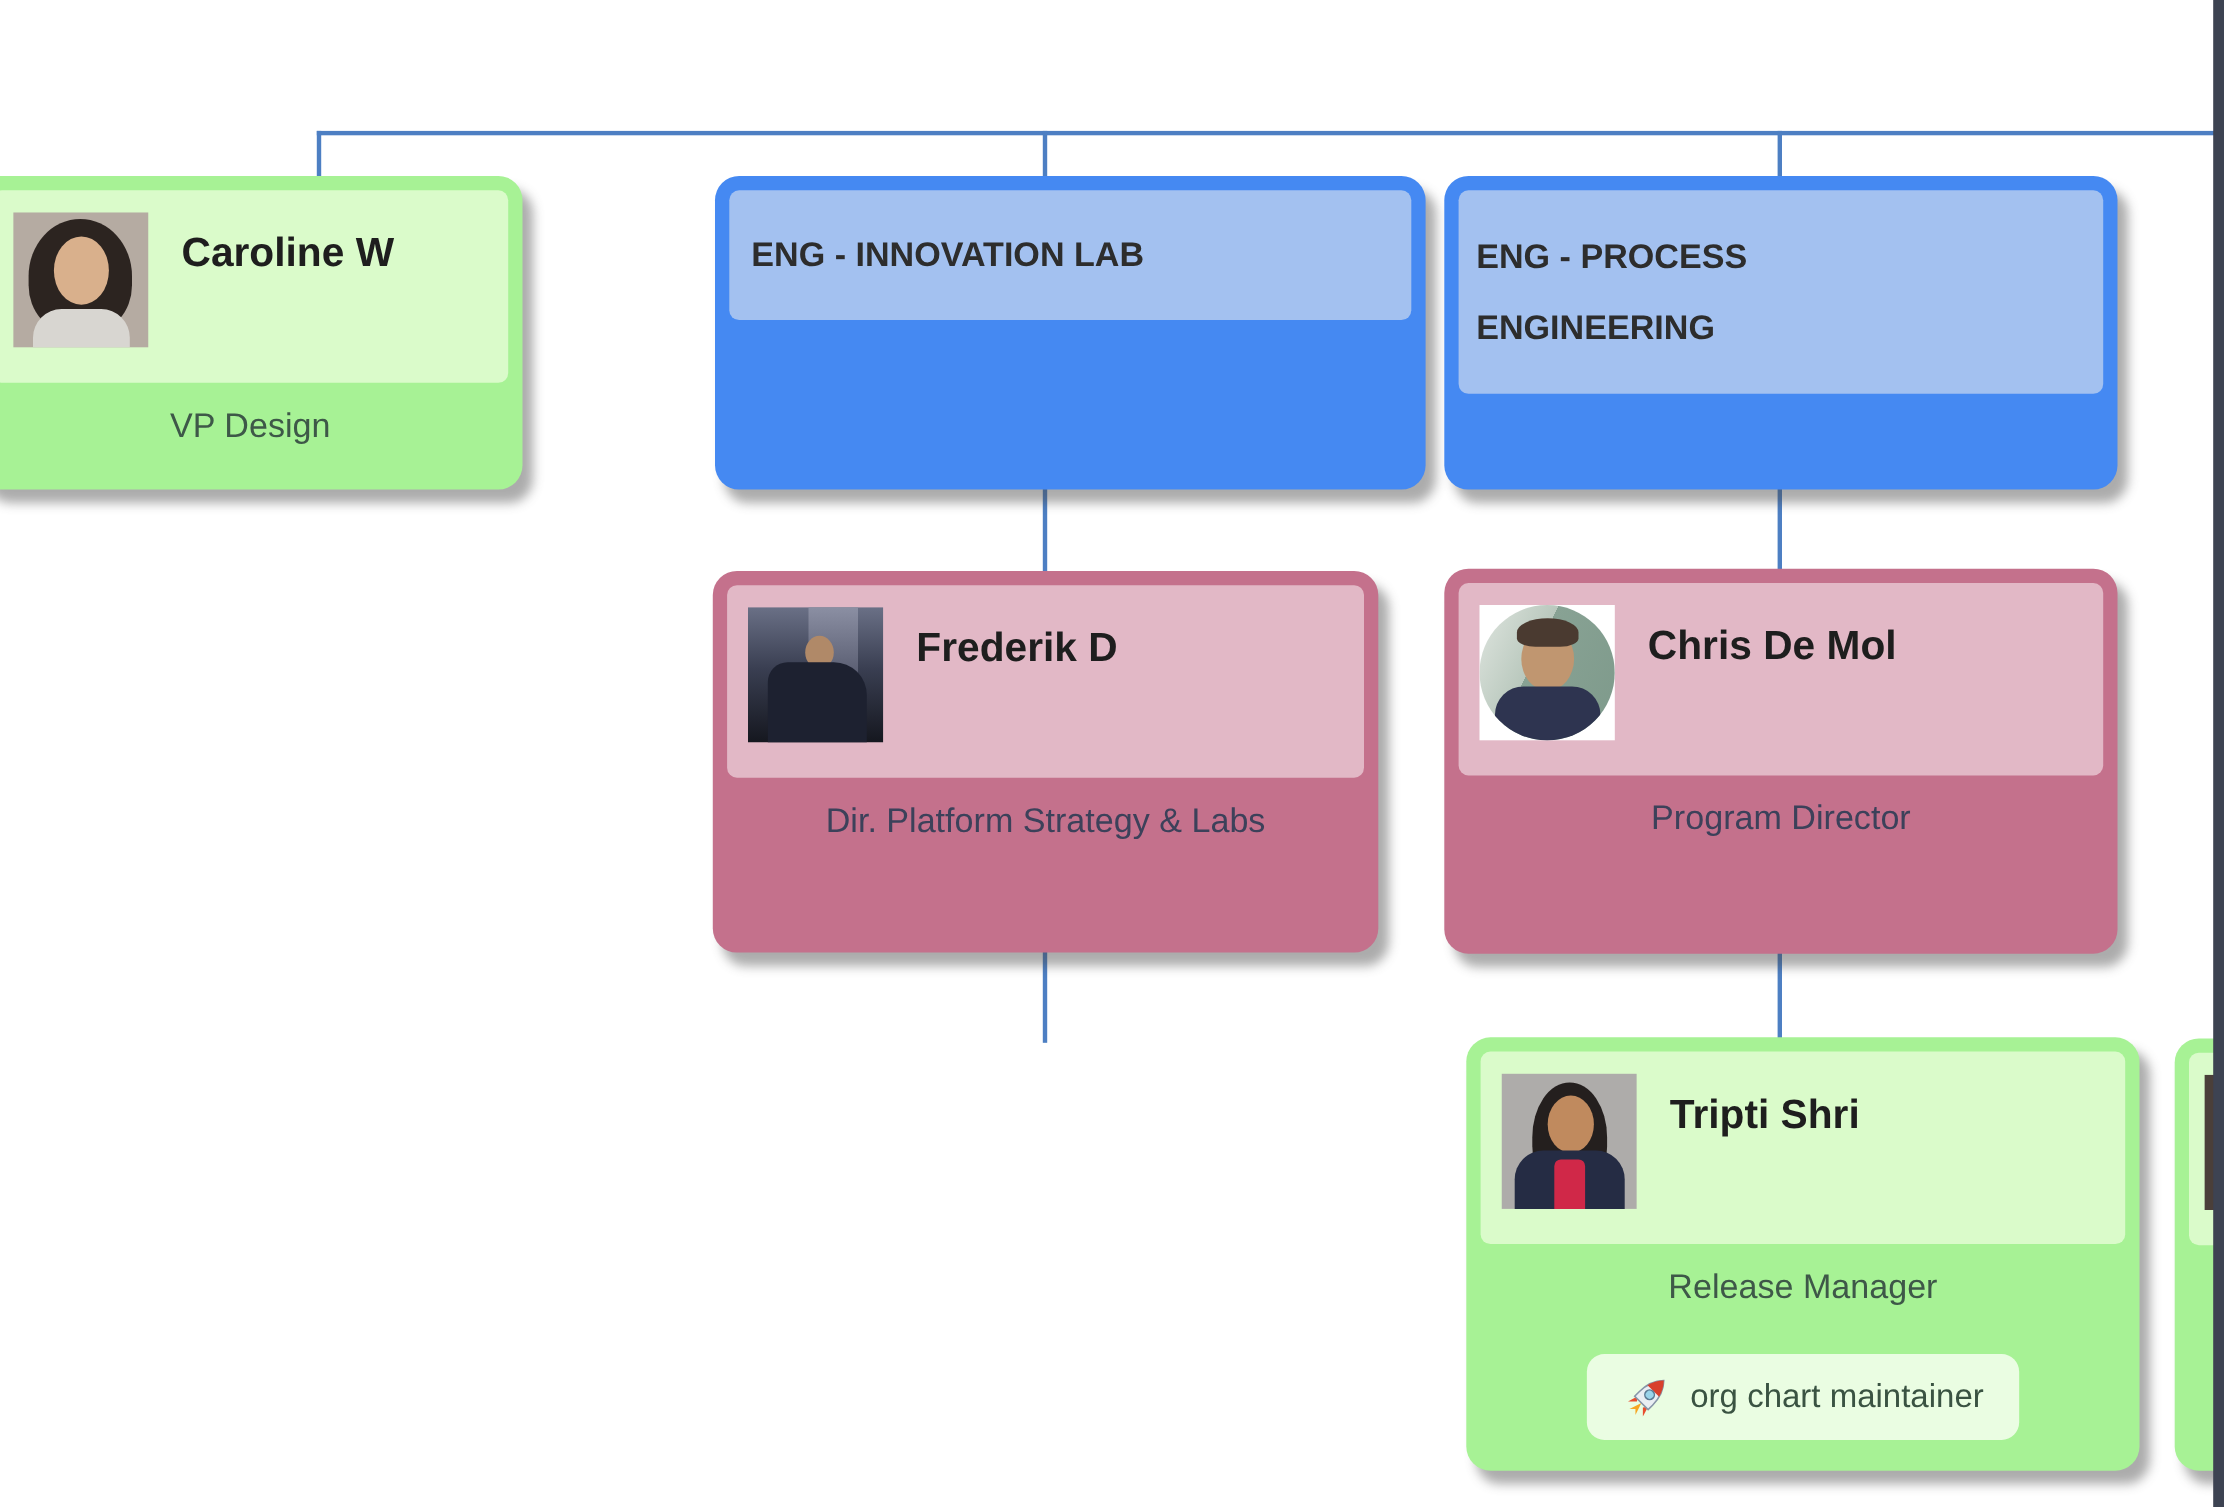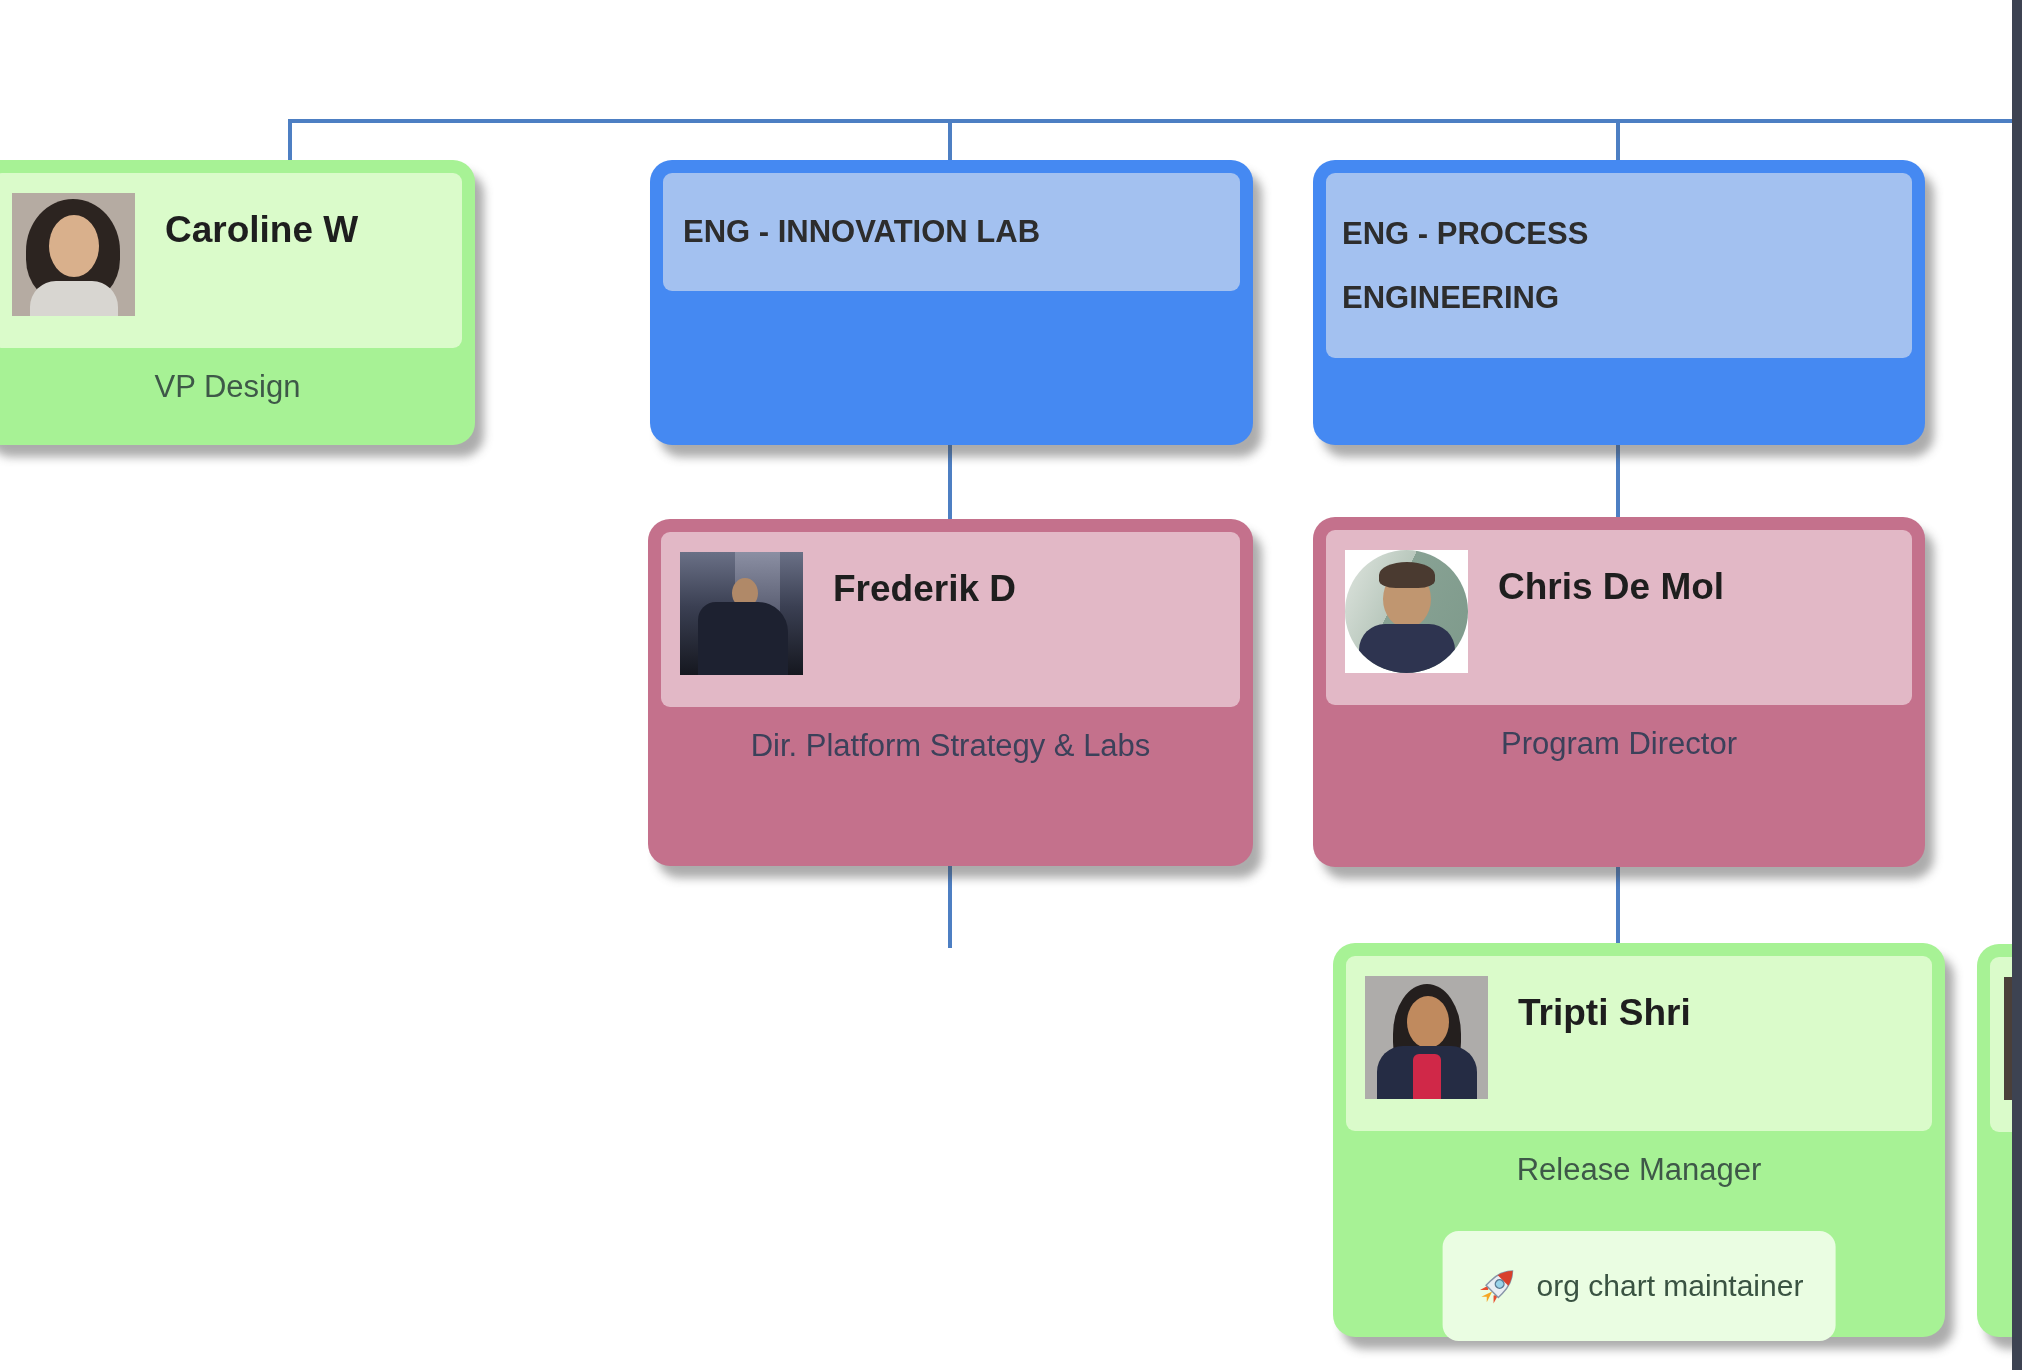--- a/index.html
+++ b/index.html
@@ -57,21 +57,21 @@
     font-size:31px;font-weight:700;color:#2d2d2d;
     line-height:62px;
   }
   .dept .inner{display:flex;align-items:center;}
   
   .badge{
     position:absolute;
     top:288px;left:50%;transform:translateX(-50%);
     height:78px;
     display:flex;align-items:center;gap:16px;
-    padding:16px 32px;
+    padding:0 32px;
     background:#eafde2;
     border-radius:16px;
     font-size:30px;color:#3a5342;
     white-space:nowrap;
   }
   
   .ph-bg{position:absolute;inset:0;}
   .ph-hair{position:absolute;border-radius:50% 50% 42% 42%;}
   .ph-face{position:absolute;border-radius:50%;}
   .ph-torso{position:absolute;border-radius:26px 26px 0 0;}
@@ -101,21 +101,21 @@
           <div class="ph-hair" style="left:14px;top:6px;width:94px;height:104px;background:#2c2420;"></div>
           <div class="ph-face" style="left:37px;top:22px;width:50px;height:62px;background:#d9b08c;"></div>
           <div class="ph-torso" style="left:18px;top:88px;width:88px;height:35px;background:#d8d6d1;"></div>
         </div>
         <div class="pname">Caroline W</div>
       </div>
     </div>
     <div class="role"><span class="role-text">VP Design</span></div>
   </div>
 
-  <div class="card blue dept" style="left:650px;top:160px;width:603px;height:285px;">
+  <div class="card blue dept" style="left:650px;top:160px;width:603px;height:285px;padding-left:43px;">
     <div class="inner" style="height:118px;">
       <div class="dept-label">ENG - INNOVATION LAB</div>
     </div>
   </div>
 
   <div class="card blue dept" style="left:1313px;top:160px;width:612px;height:285px;">
     <div class="inner" style="height:185px;">
       <div class="dept-label" style="max-width:340px;line-height:64px;padding-left:16px;">ENG - PROCESS ENGINEERING</div>
     </div>
   </div>

